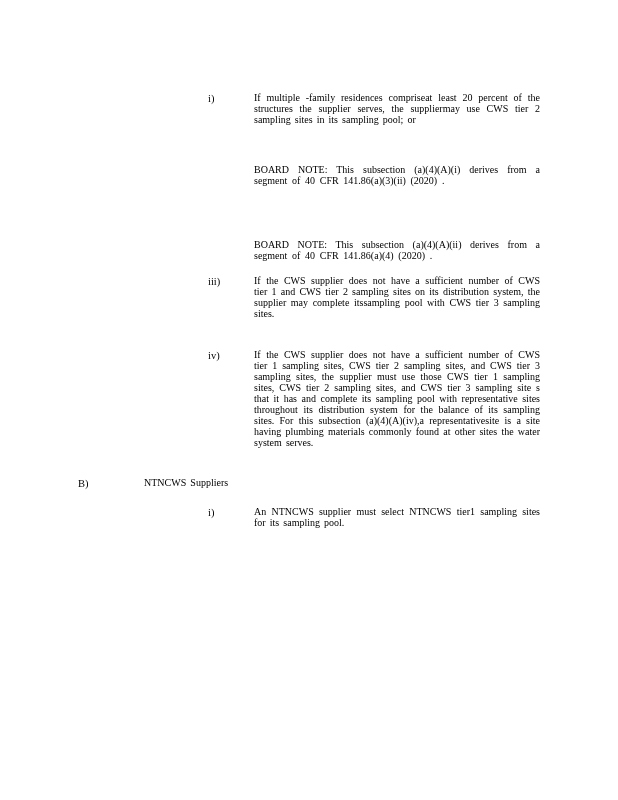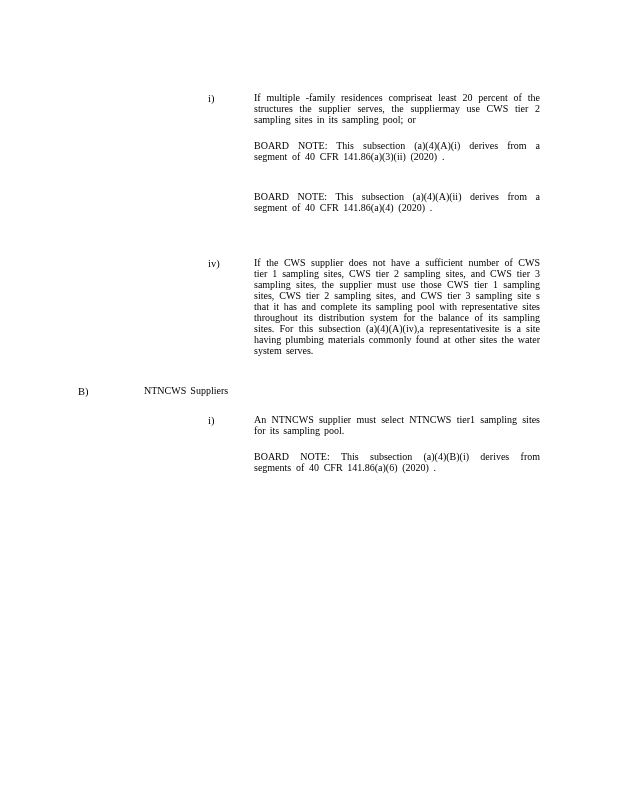--- a/index.html
+++ b/index.html
@@ -36,21 +36,21 @@
     line-height: 11px;
     text-align: justify;
     text-justify: inter-word;
     word-spacing: 1.6px;
   }
   
   .lvl-B .marker { width: 66px; padding-left: 0; }
   .lvl-i { padding-left: 130px; }
   .lvl-i .marker { width: 46px; }
   .note { padding-left: 176px; }
-  .note .body-text { word-spacing: 2.2px; }
+  .note .body-text { word-spacing: 2.2px; margin-top: 24px; }
   .spacer-sm { height: 14.6px; }
   .spacer-md { height: 14.6px; }
 </style>
 </head>
 <body>
 
 <div class="page">
 
   <div class="block lvl-i">
     <div class="marker">i)</div>
@@ -67,20 +67,24 @@
 
 
   <div class="spacer-sm"></div>
 
   <div class="block note">
     <div class="body-text">BOARD  NOTE:  This  subsection  (a)(4)(A)(ii)   derives  from  a segment  of 40 CFR  141.86(a)(4)   (2020) .</div>
   </div>
 
   <div class="spacer-sm"></div>
 
+  <div class="block lvl-i">
+    <div class="marker">iii)</div>
+    <div class="body-text">If the CWS  supplier  does not have a sufficient  number  of CWS  tier 1 and CWS  tier 2 sampling  sites on its distribution  system,  the supplier  may complete  itssampling  pool with CWS  tier 3 sampling  sites.</div>
+  </div>
 
   <div class="spacer-sm"></div>
 
 
   <div class="spacer-sm"></div>
 
   <div class="block lvl-i">
     <div class="marker">iv)</div>
     <div class="body-text">If the CWS  supplier  does not have a sufficient  number  of CWS  tier 1 sampling  sites,  CWS  tier 2 sampling  sites, and CWS  tier 3 sampling  sites,  the supplier  must use those CWS  tier 1 sampling  sites,  CWS  tier 2 sampling  sites, and CWS  tier 3 sampling  site s that it has and complete   its sampling  pool  with representative   sites  throughout   its distribution  system  for the balance  of its sampling  sites.  For  this subsection   (a)(4)(A)(iv),a   representativesite   is a site having  plumbing  materials  commonly  found  at other sites  the water  system  serves.</div>
   </div>
@@ -97,17 +101,14 @@
 
   <div class="spacer-md"></div>
 
   <div class="block lvl-i">
     <div class="marker">i)</div>
     <div class="body-text">An NTNCWS   supplier  must select  NTNCWS   tier1  sampling  sites  for its sampling  pool.</div>
   </div>
 
   <div class="spacer-sm"></div>
 
-  <div class="block note">
-    <div class="body-text">BOARD  NOTE:  This  subsection  (a)(4)(B)(i)   derives  from  segments  of 40 CFR  141.86(a)(6)   (2020) .</div>
-  </div>
 
 </div>
 
 </body></html>

